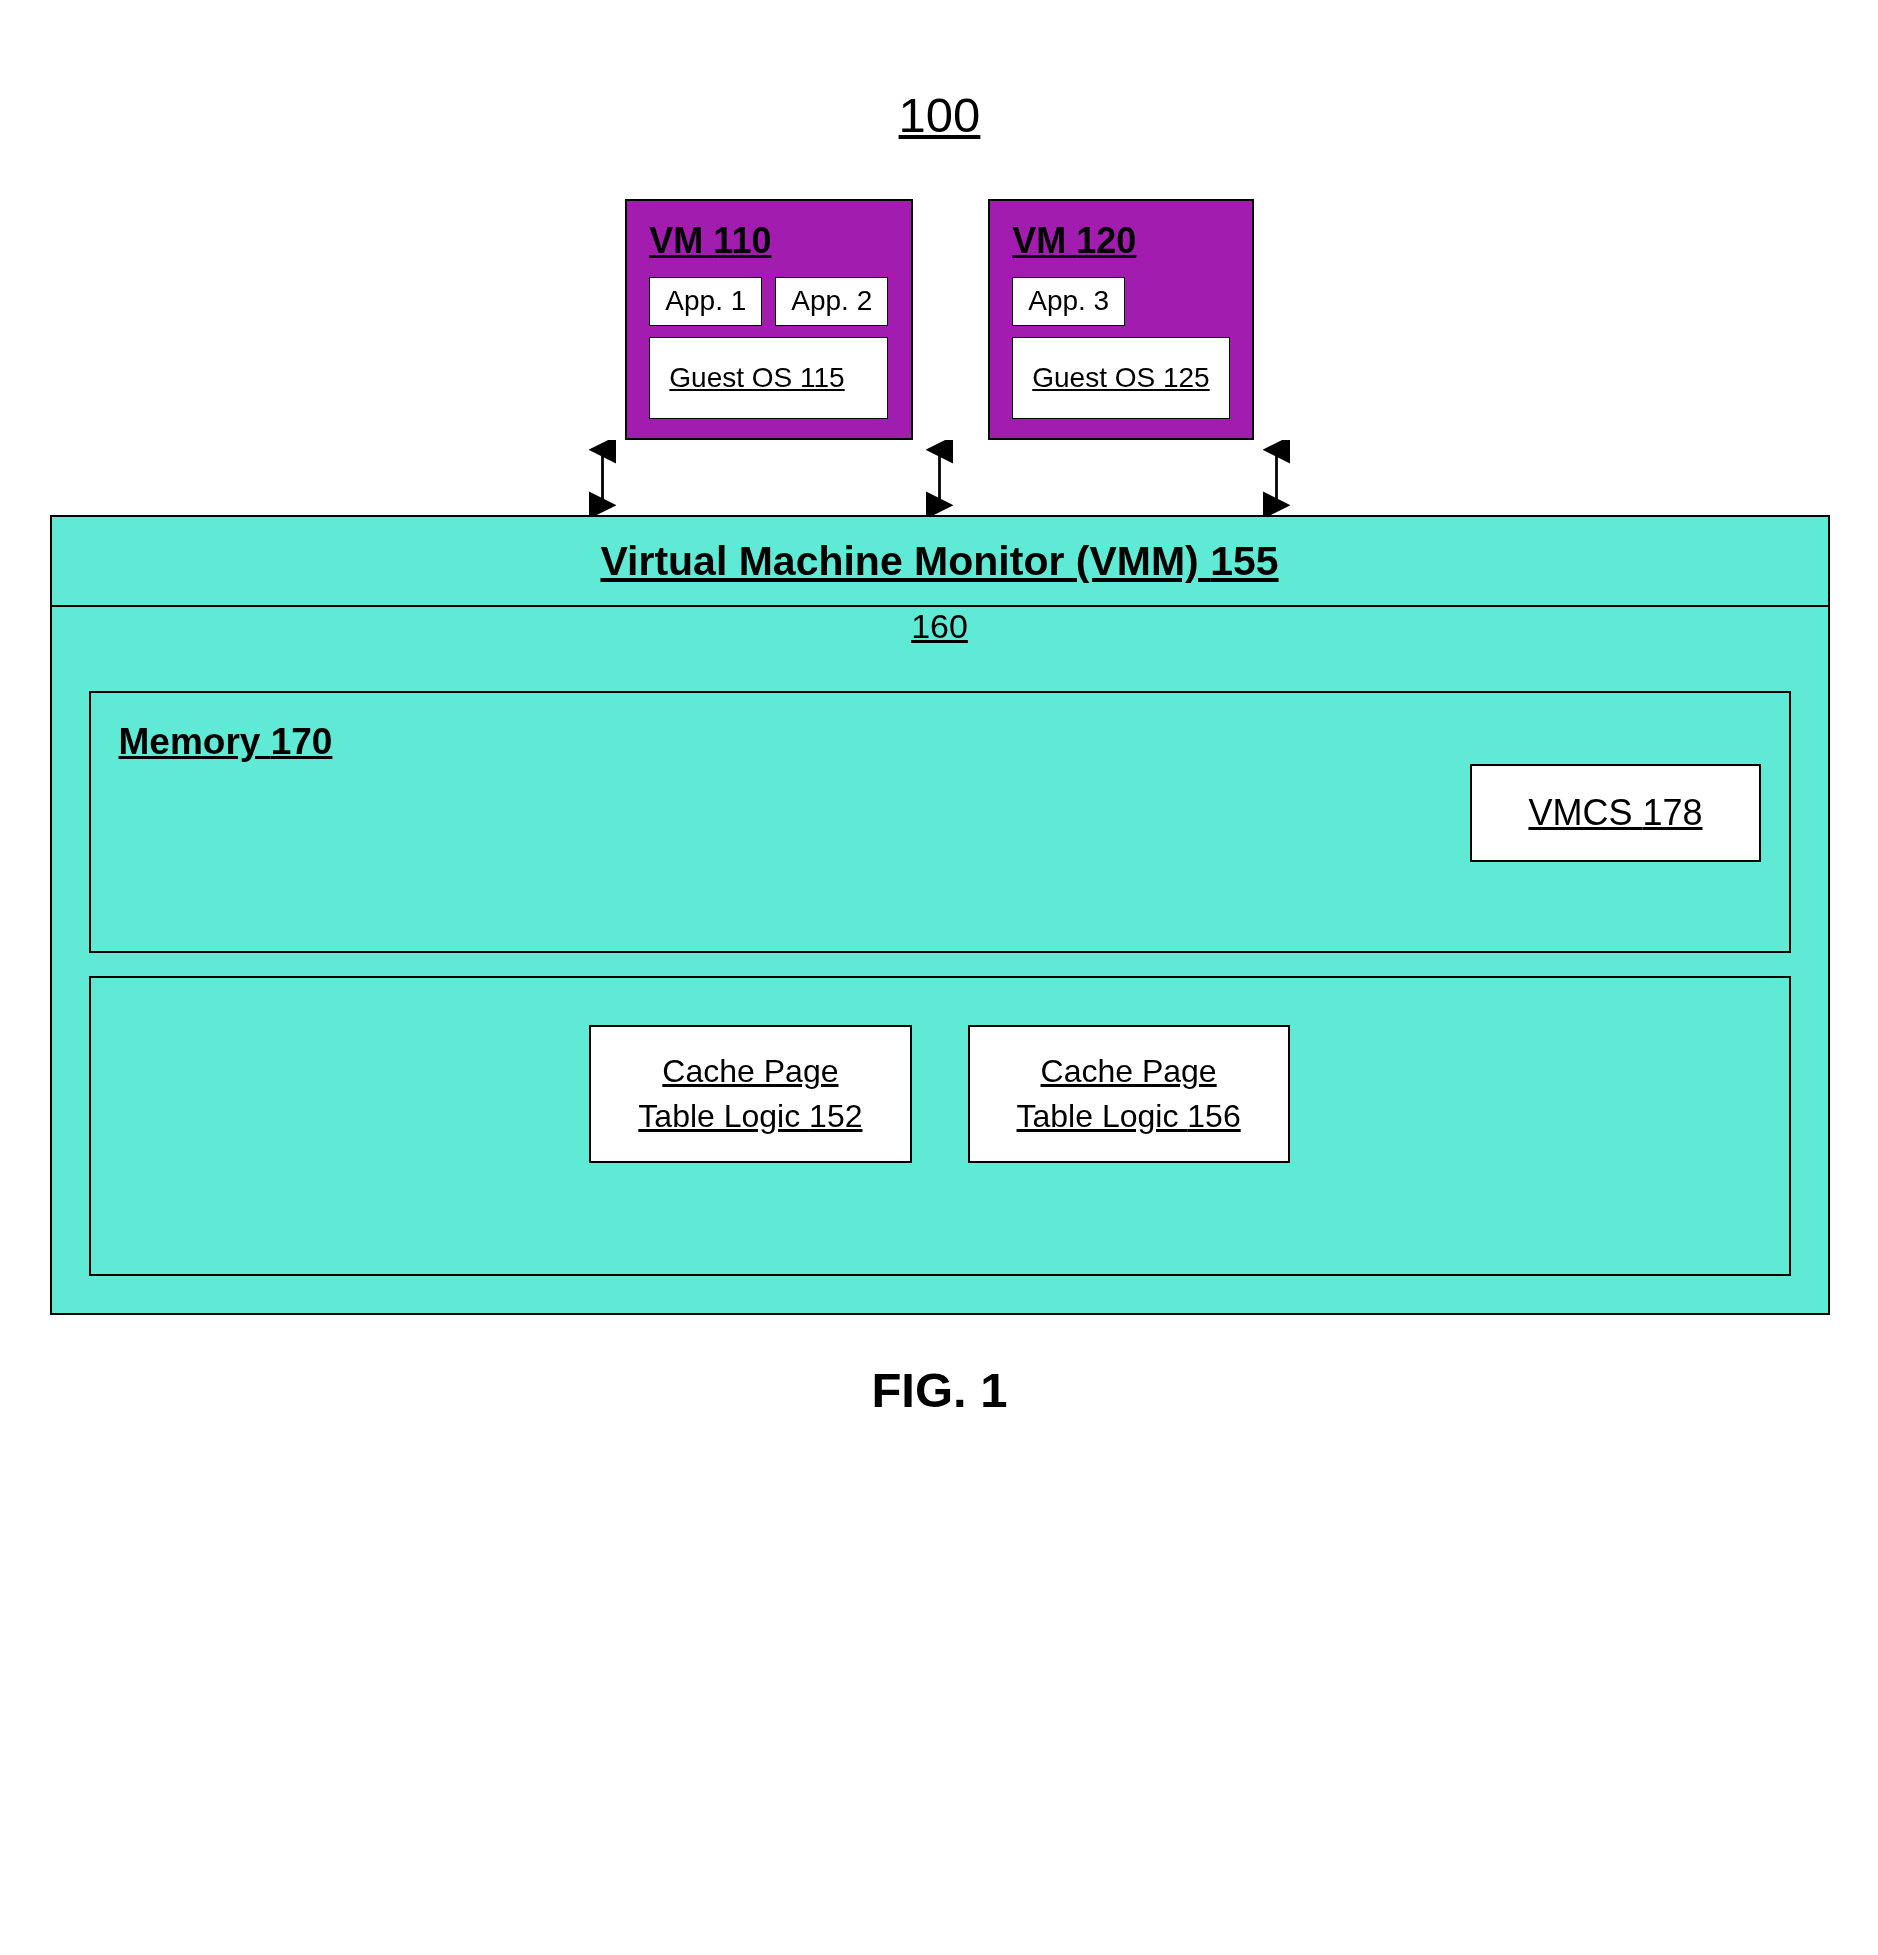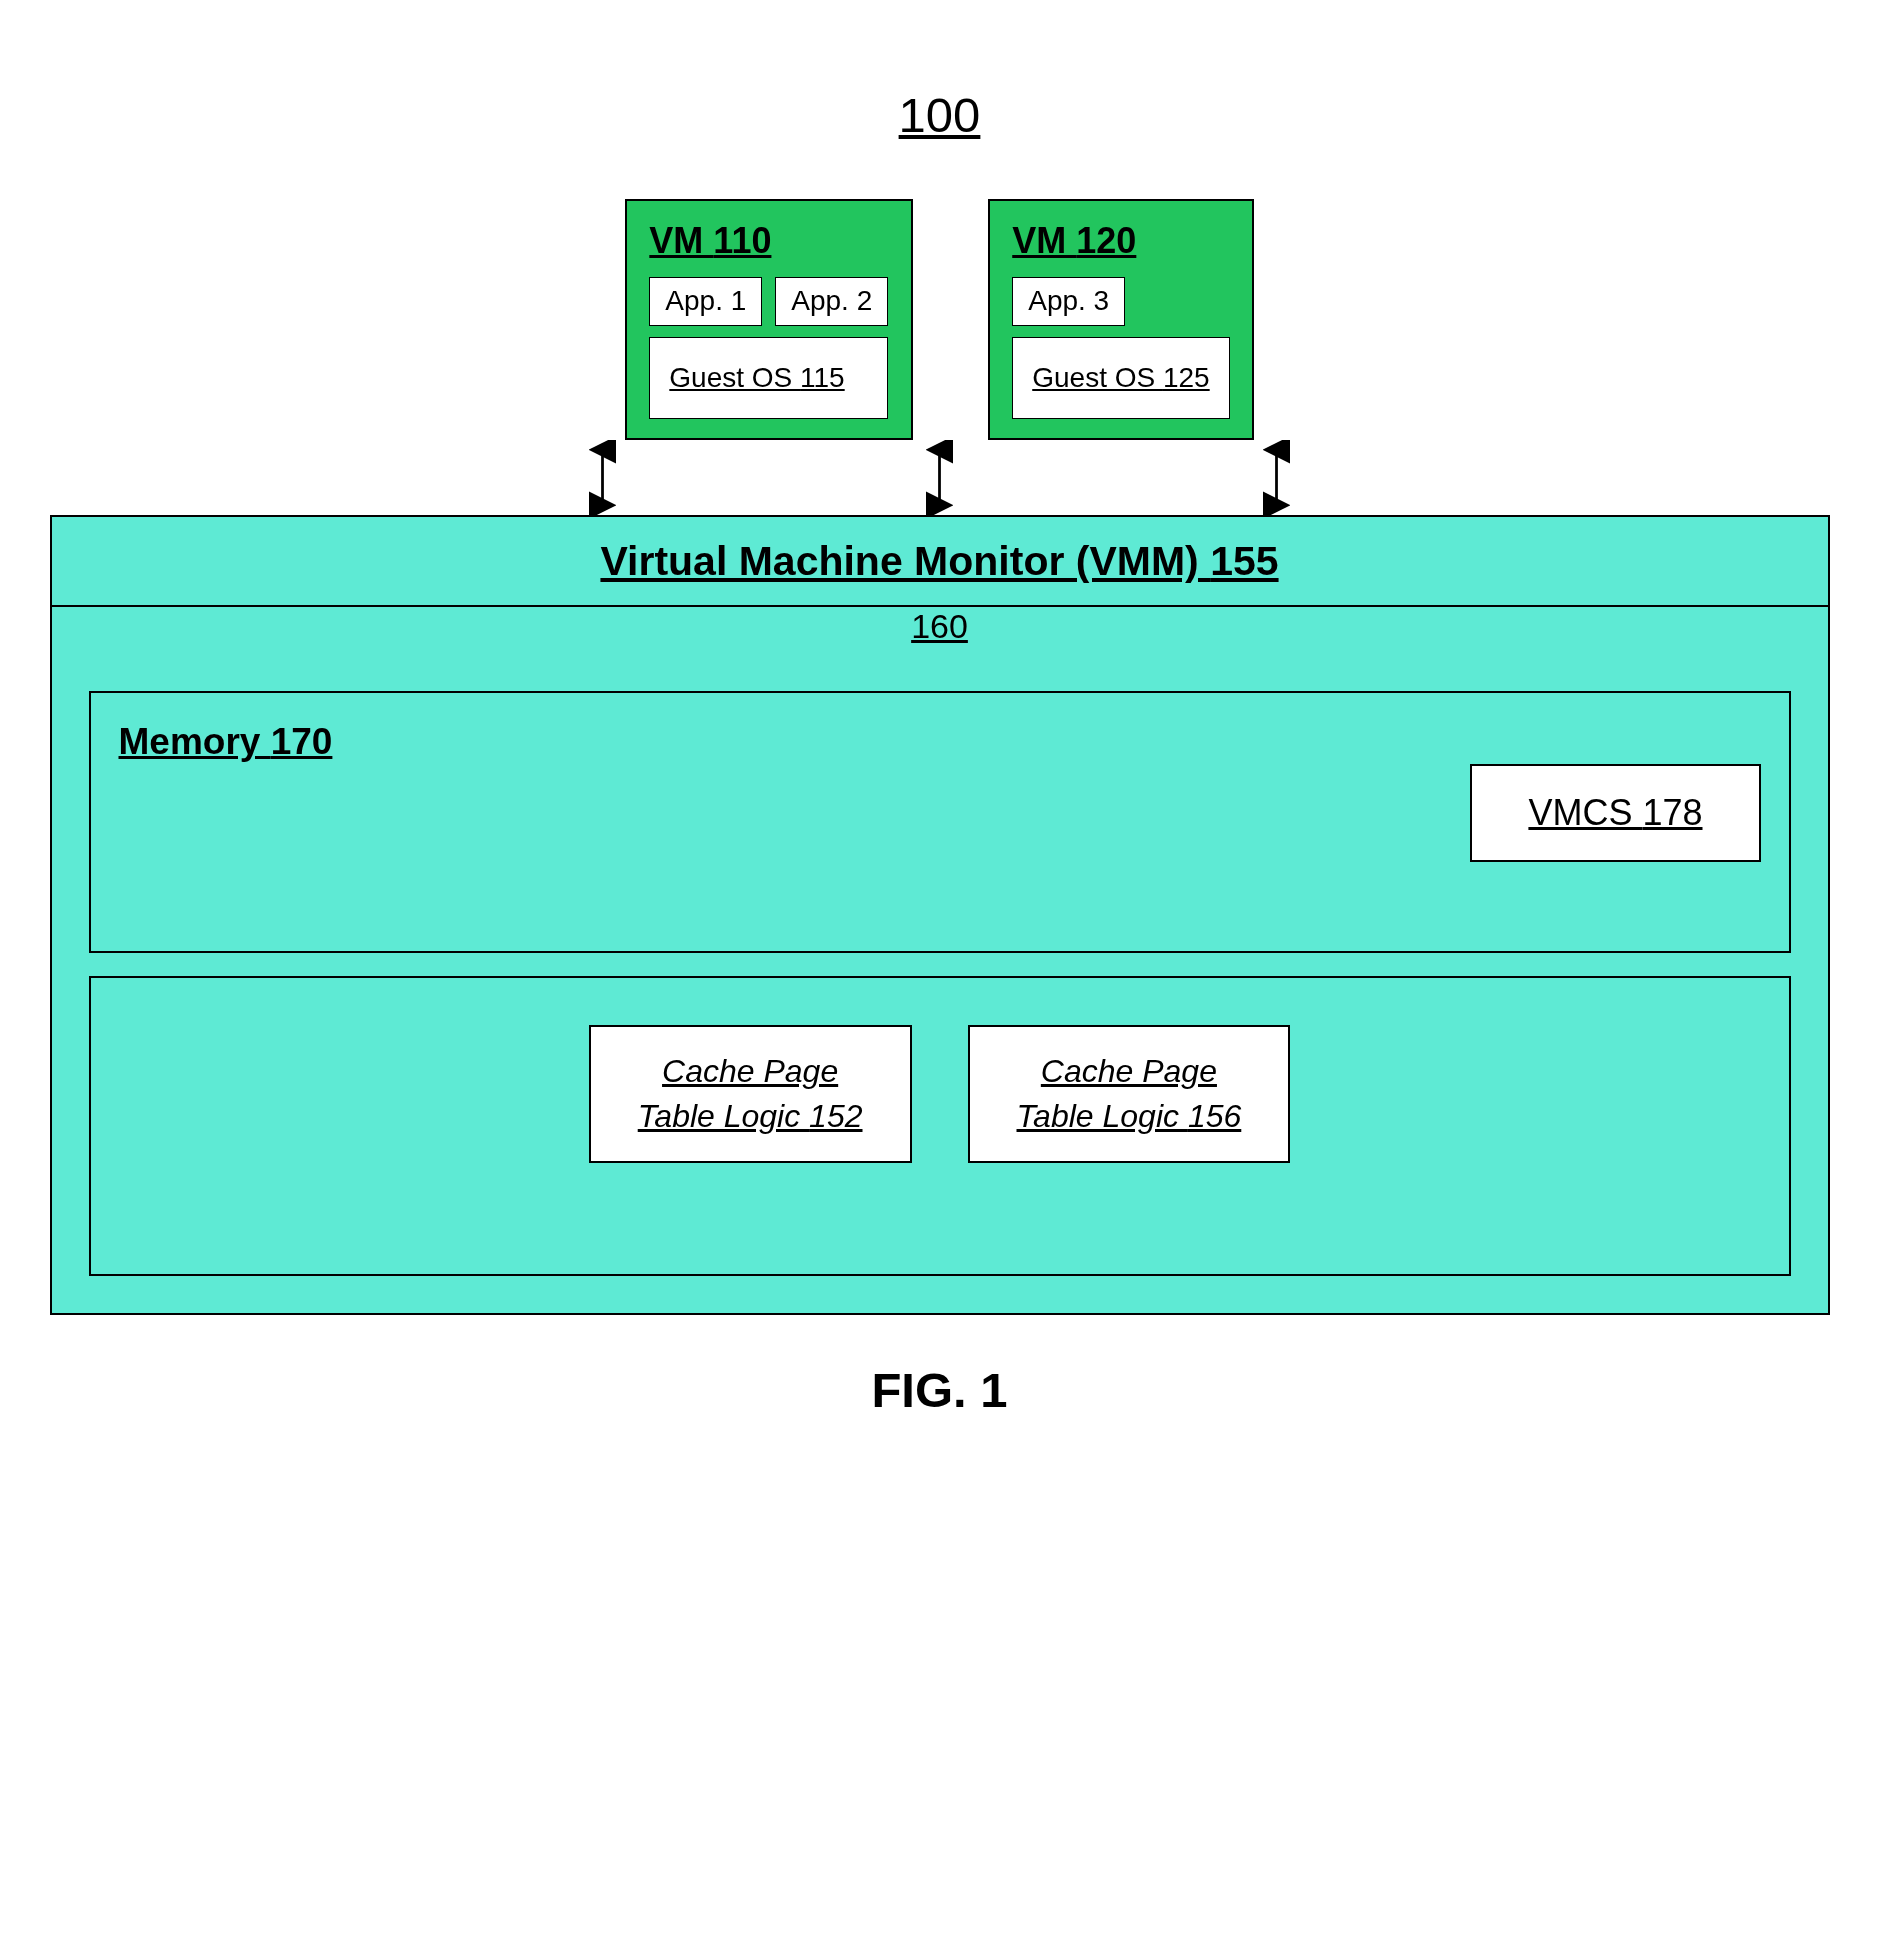--- a/index.html
+++ b/index.html
@@ -42,21 +42,21 @@
       gap: 75px;
       margin-bottom: 0px;
       position: relative;
       z-index: 2;
     }
 
     .vm-box {
       border: 2.8px solid #000;
       padding: 19px 22.5px;
       min-width: 262px;
-      background: #22c55e;
+      background: #a21caf;
       display: flex;
       flex-direction: column;
       align-items: flex-start;
       gap: 11.2px;
     }
 
     .vm-title {
       font-size: 36px;
       font-weight: bold;
       margin-bottom: 3.7px;
@@ -187,21 +187,20 @@
       margin-top: 19px;
     }
 
     .cache-box {
       border: 2.8px solid #000;
       padding: 22.5px 47px;
       font-size: 32px;
       text-align: center;
       background: #fff;
       line-height: 1.4;
-      font-style: italic;
     }
 
     .cache-box span {
       text-decoration: underline;
     }
 
     .fig-label {
       font-size: 49px;
       font-weight: bold;
       margin-top: 47px;

